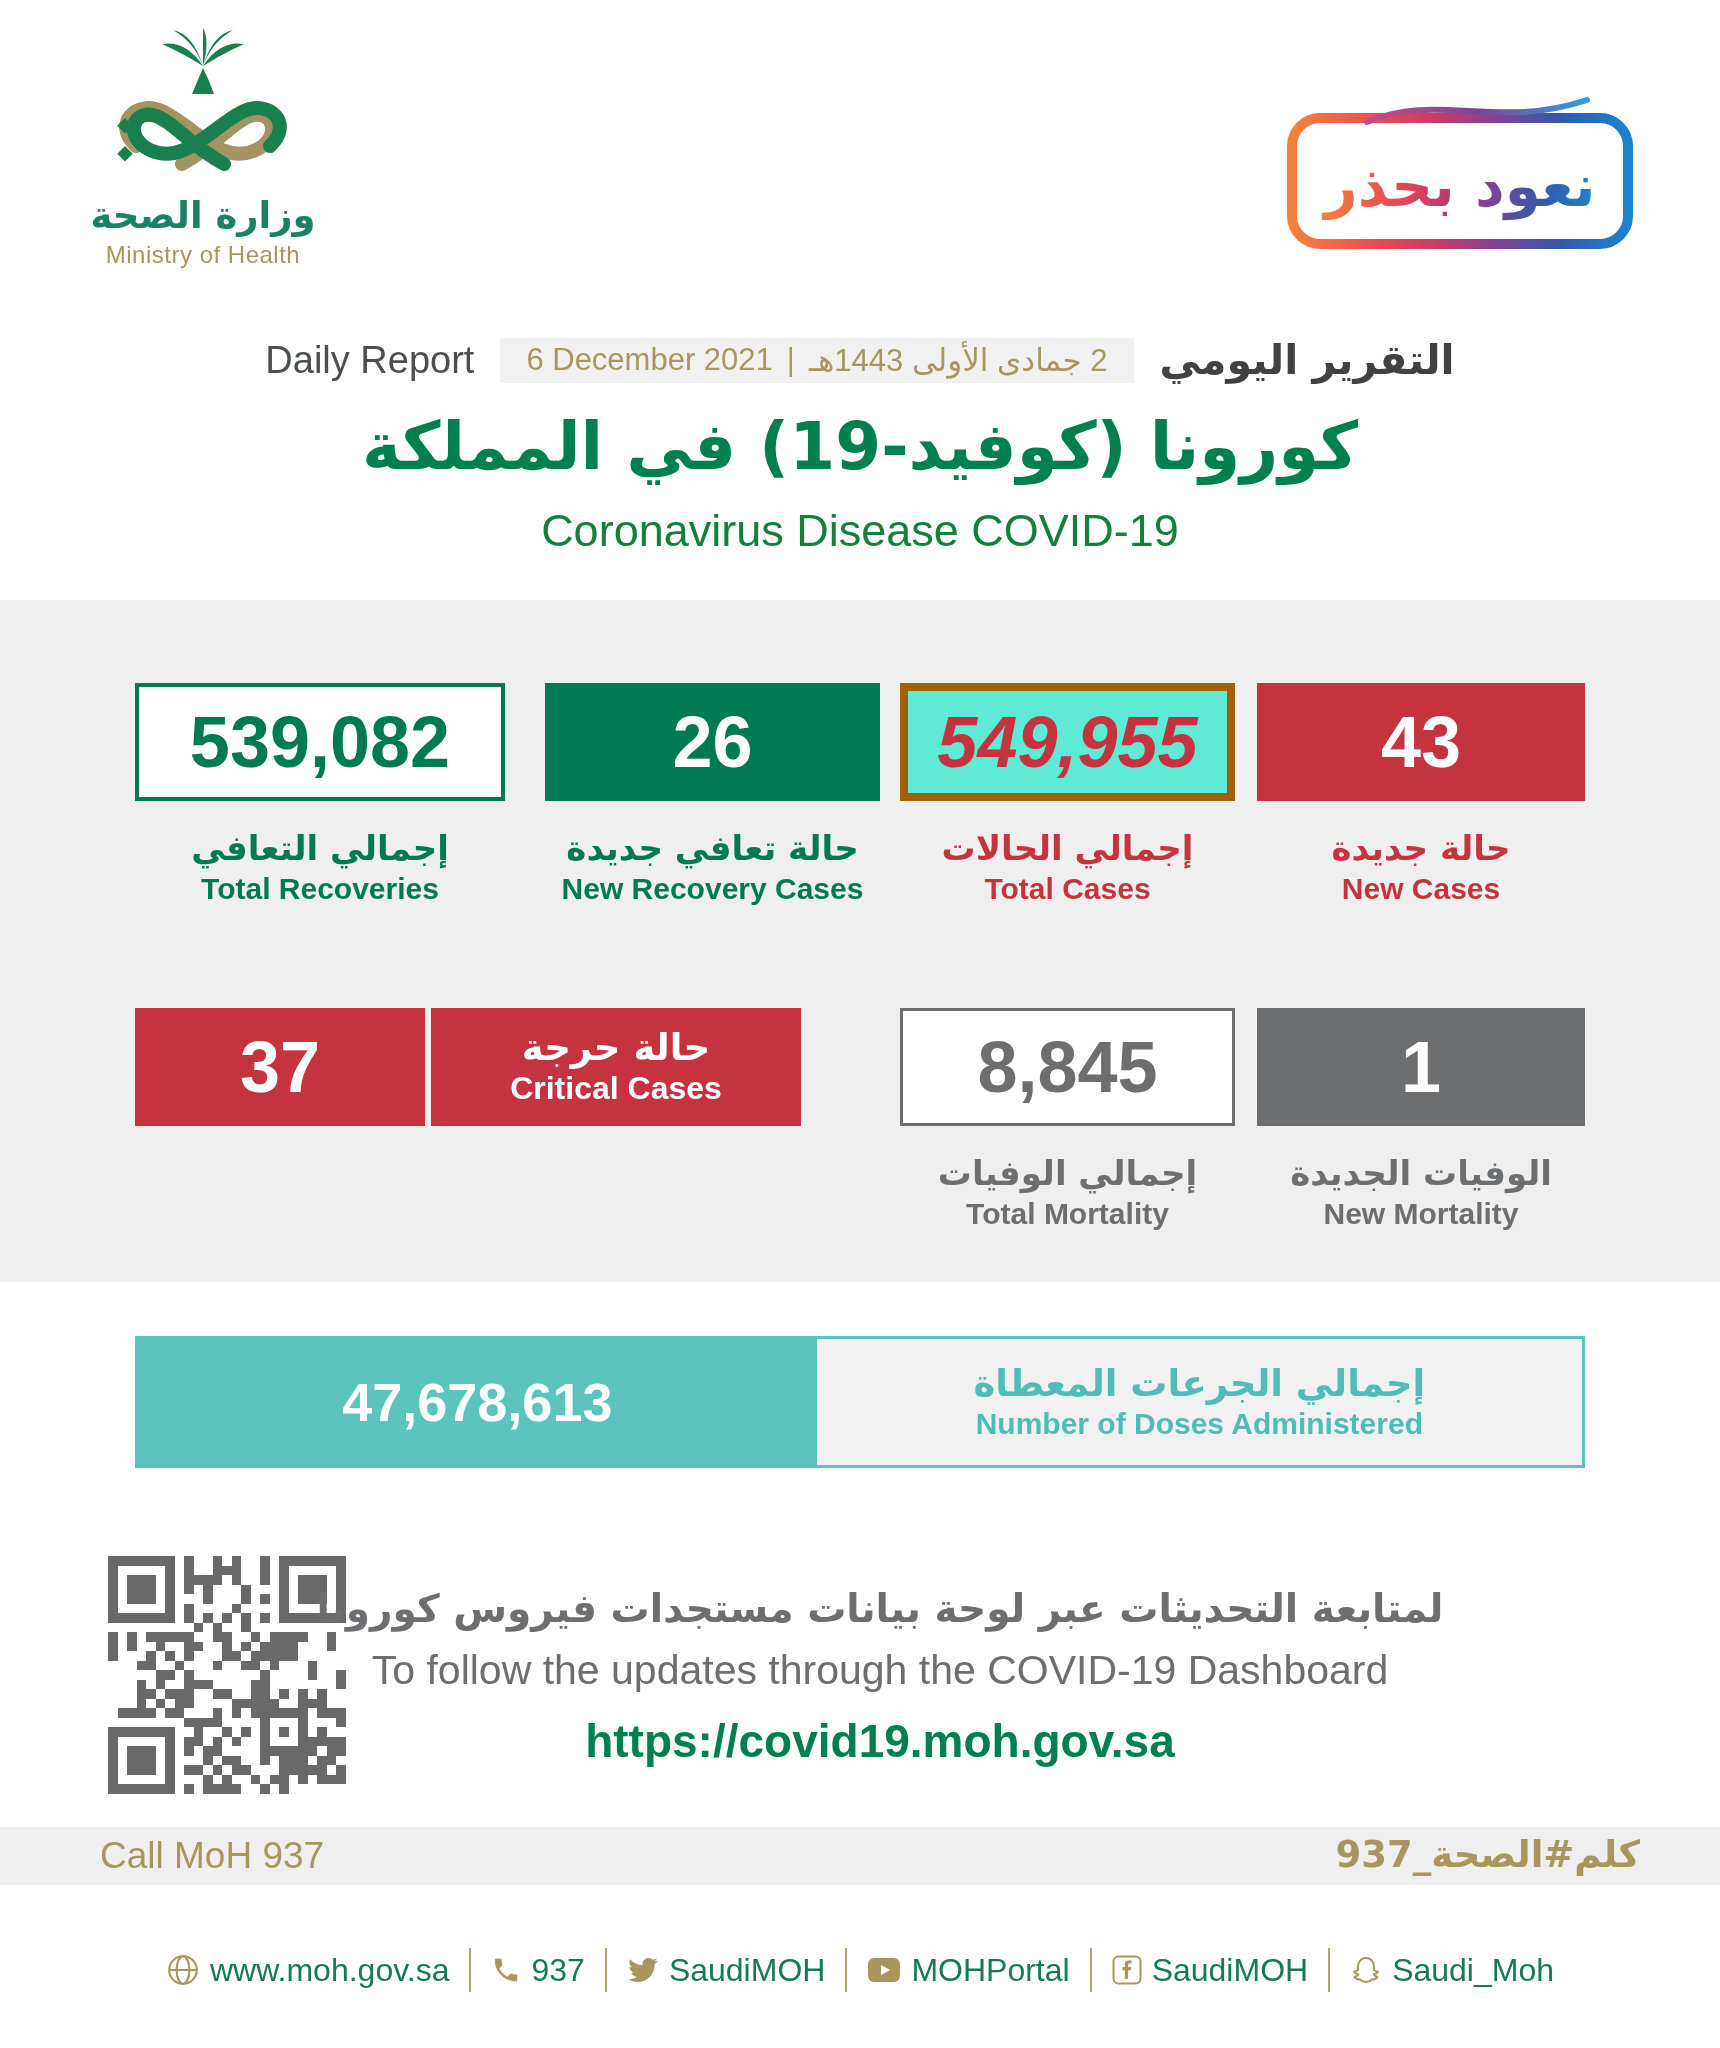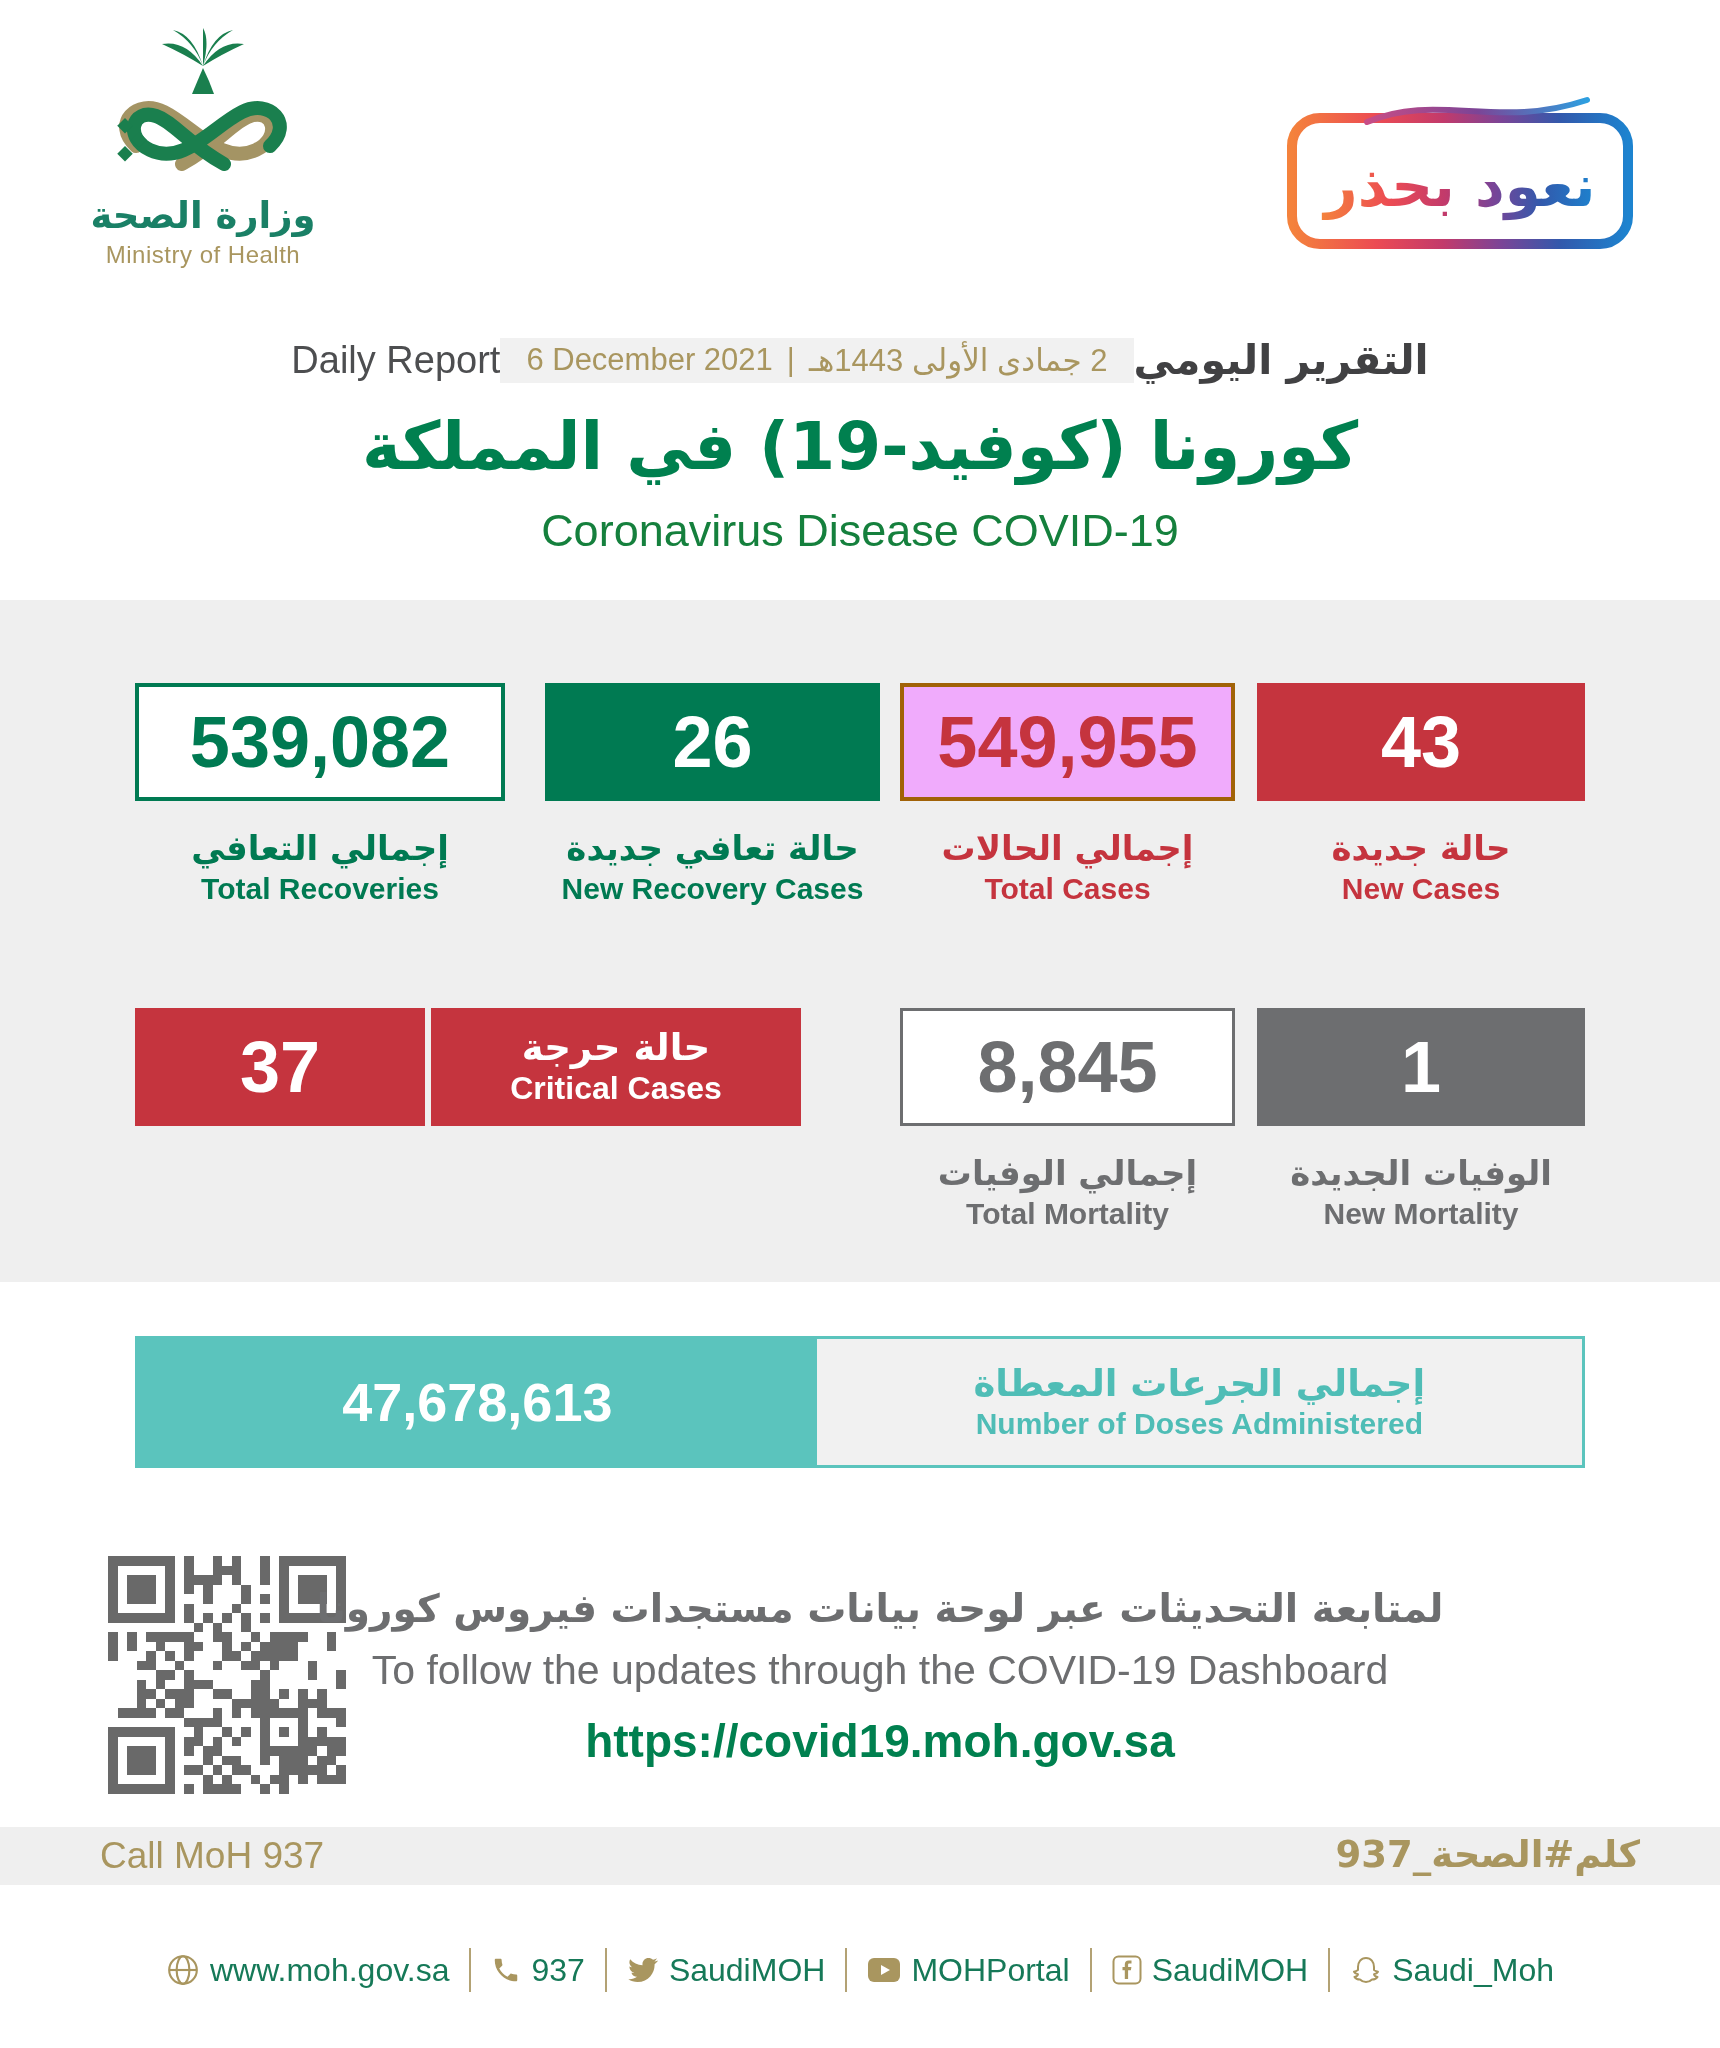--- a/index.html
+++ b/index.html
@@ -7,33 +7,33 @@
     position:relative;width:1720px;height:2048px;background:#ffffff;
     font-family:"Liberation Sans","DejaVu Sans",sans-serif;overflow:hidden;
   }
   
   .logo{position:absolute;left:88px;top:28px;width:230px;text-align:center;}
   .logo .ar{color:#1A8066;font-size:37px;font-weight:bold;font-family:"DejaVu Sans",sans-serif;margin-top:2px;}
   .logo .en{color:#A9965F;font-size:24px;margin-top:4px;letter-spacing:.5px;}
   
   .badge{position:absolute;left:1282px;top:88px;width:356px;height:168px;}
   
-  .report-row{position:absolute;left:0;top:336px;width:1720px;display:flex;align-items:center;justify-content:center;}
+  .report-row{position:absolute;left:0;top:336px;width:1720px;display:flex;align-items:center;justify-content:center;gap:26px;}
   .report-en{color:#4D4E50;font-size:38px;}
   .date-box{background:#F1F1F1;color:#A9965F;font-size:31px;padding:4px 26px;display:flex;gap:14px;align-items:center;}
   .report-ar{color:#414143;font-size:41px;font-weight:bold;font-family:"DejaVu Sans",sans-serif;}
   .title-ar{position:absolute;left:0;top:408px;width:1720px;text-align:center;color:#00804F;font-size:66px;font-weight:bold;font-family:"DejaVu Sans",sans-serif;}
   .title-en{position:absolute;left:0;top:505px;width:1720px;text-align:center;color:#15803d;font-size:45px;font-weight:500;}
   
   .panel{position:absolute;left:0;top:600px;width:1720px;height:682px;background:#EFEFEF;}
   .card{position:absolute;text-align:center;}
   .box{height:118px;display:flex;flex-direction:column;align-items:center;justify-content:center;font-weight:bold;font-size:72px;line-height:1;box-sizing:border-box;}
   .outline-green{background:#fff;border:4px solid #007A52;color:#007A52;}
   .solid-green{background:#007A52;color:#fff;}
-  .outline-red{background:#f0abfc;border:4px solid #a16207;color:#C5343E;}
+  .outline-red{background:#5eead4;border:8px solid #a16207;color:#C5343E;font-style:italic;}
   .solid-red{background:#C5343E;color:#fff;}
   .outline-gray{background:#fff;border:3px solid #6D6E70;color:#6D6E70;}
   .solid-gray{background:#6D6E70;color:#fff;}
   .labels{margin-top:26px;line-height:1.25;}
   .labels .ar{font-size:34px;font-weight:bold;font-family:"DejaVu Sans",sans-serif;}
   .labels .en{font-size:30px;font-weight:bold;}
   .c-green{color:#007A52;} .c-red{color:#C5343E;} .c-gray{color:#6D6E70;}
   .critical-box .ar{font-size:37px;font-weight:bold;font-family:"DejaVu Sans",sans-serif;line-height:1.15;}
   .critical-box .en{font-size:32px;font-weight:bold;line-height:1.2;}
   

